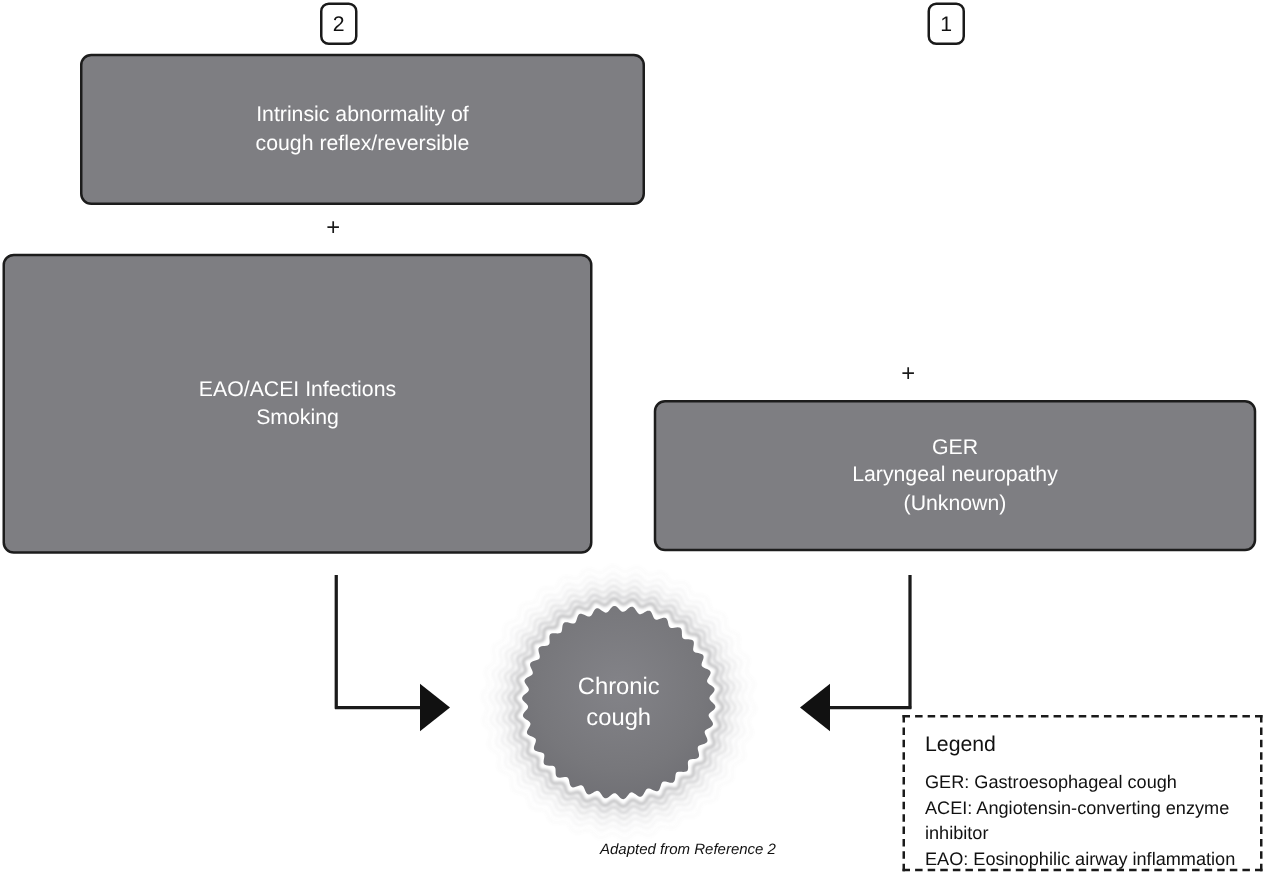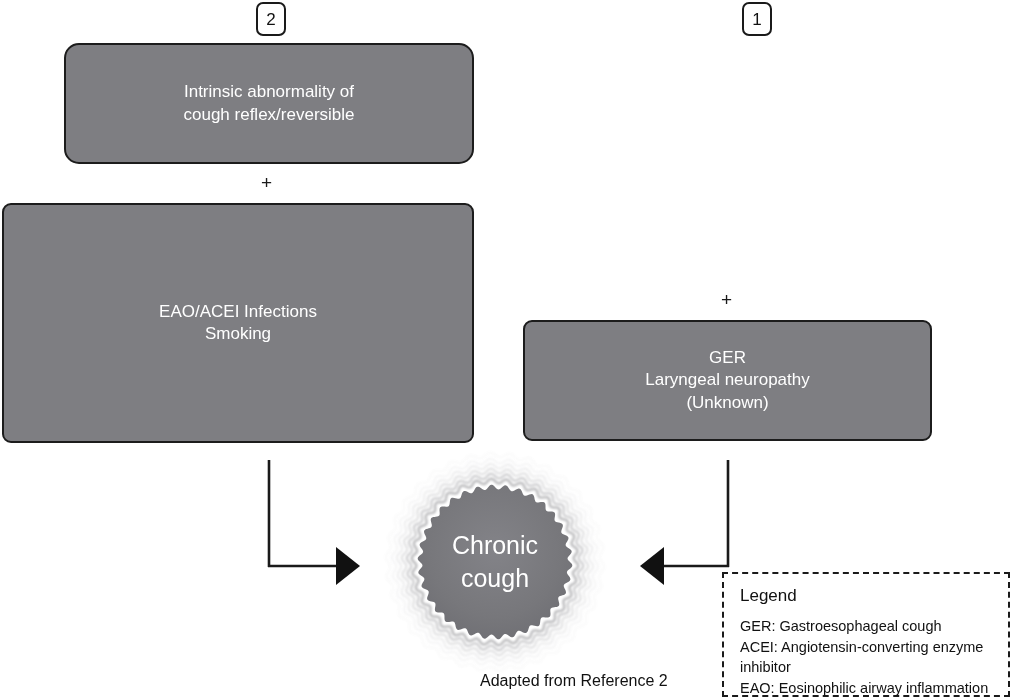--- a/index.html
+++ b/index.html
@@ -70,21 +70,21 @@
   }
   #cough-wrap svg { display: block; width: 300px; height: 230px; }
   .cough-label {
     position: absolute;
     left: 0; top: 0;
     width: 300px; height: 230px;
     display: flex;
     align-items: center;
     justify-content: center;
     color: #ffffff;
-    font-size: 25px;
+    font-size: 19px;
     text-align: center;
     line-height: 1.34;
     white-space: pre-line;
     pointer-events: none;
   }
 
   
   .arrow-svg { position: absolute; overflow: visible; }
 
   
@@ -109,49 +109,50 @@
     color: #111;
     line-height: 1.42;
     white-space: pre-line;
   }
 
   
   #caption {
     position: absolute;
     left: 480px;
     top: 672px;
-    font-size: 16px;
+    font-style: italic;
+    font-size: 12px;
     color: #111;
     white-space: nowrap;
   }
 </style>
 </head>
 <body>
 
 <div id="stage">
 
   <div class="num-badge" style="left:256px; top:2px;">
     <span>2</span>
   </div>
   <div class="num-badge" style="left:742px; top:2px;">
     <span>1</span>
   </div>
 
-  <div class="gbox" style="left:64px; top:43px; width:410px; height:121px;border-radius:15px;">
+  <div class="gbox" style="left:64px; top:43px; width:452px; height:121px;">
     <span class="txt">Intrinsic abnormality of
 cough reflex/reversible</span>
   </div>
 
   <div class="gbox" style="left:2px; top:203px; width:472px; height:240px;">
     <span class="txt">EAO/ACEI Infections
 Smoking</span>
   </div>
 
 
-  <div class="gbox" style="left:523px; top:320px; width:409px; height:121px;">
+  <div class="gbox" style="left:523px; top:320px; width:482px; height:121px;">
     <span class="txt">GER
 Laryngeal neuropathy
 (Unknown)</span>
   </div>
 
   <div class="plus" style="left:261px; top:173px;">+</div>
   <div class="plus" style="left:721px; top:290px;">+</div>
 
   <svg class="arrow-svg" style="left:260px; top:455px; width:110px; height:125px;" viewBox="0 0 110 125">
     <path d="M 9,5 L 9,112" stroke="#1a1a1a" stroke-width="2.6" fill="none"></path>

